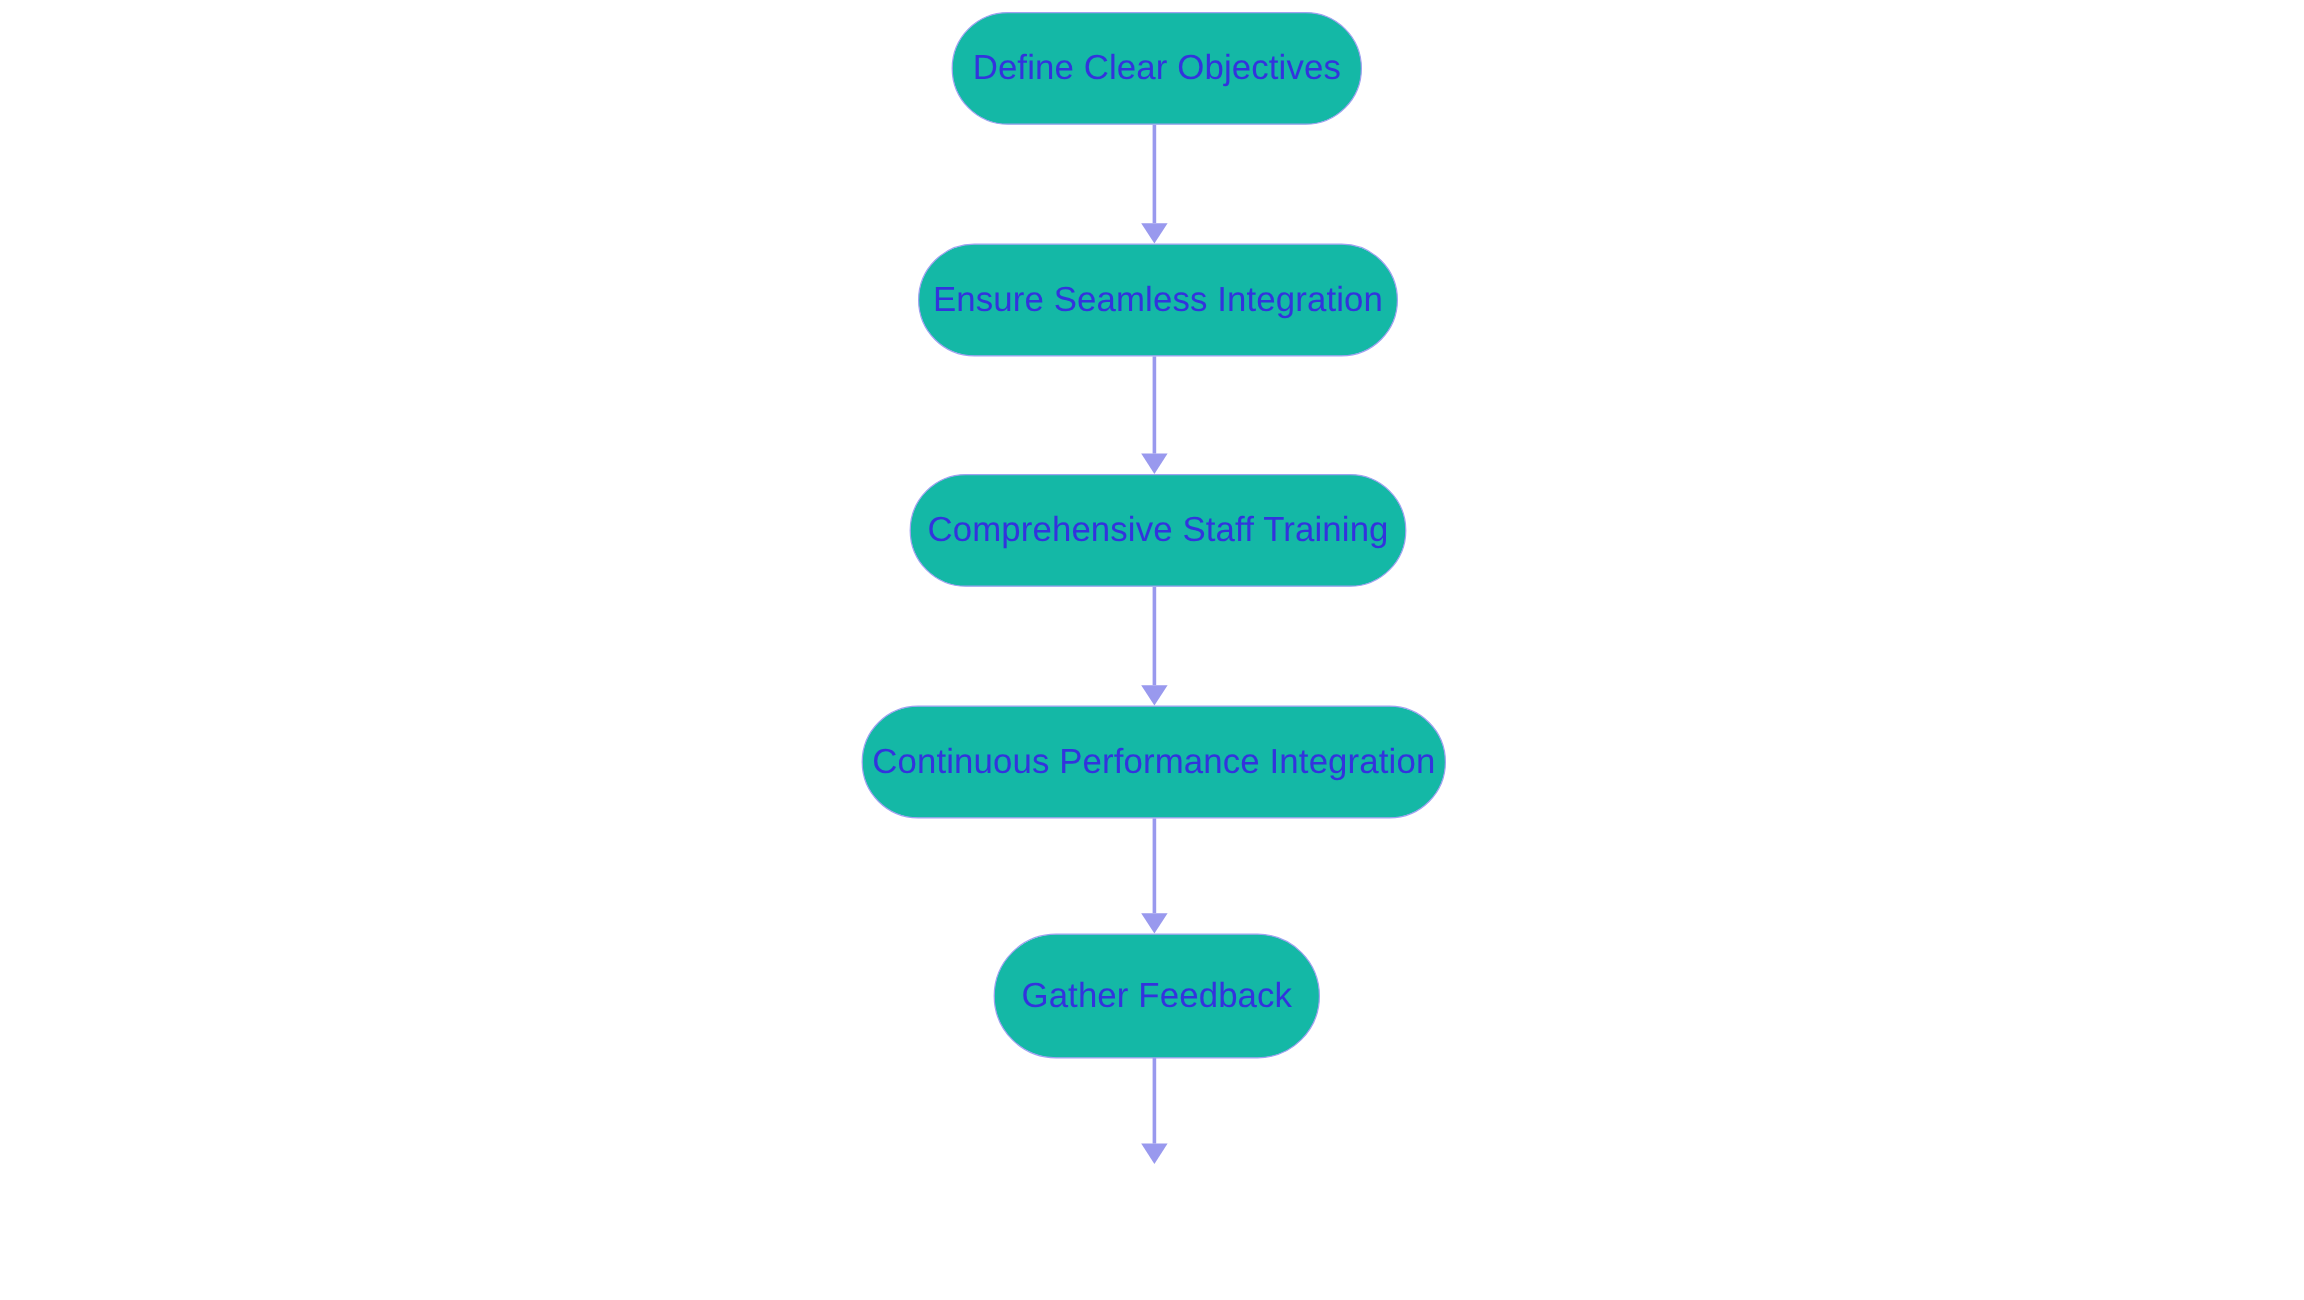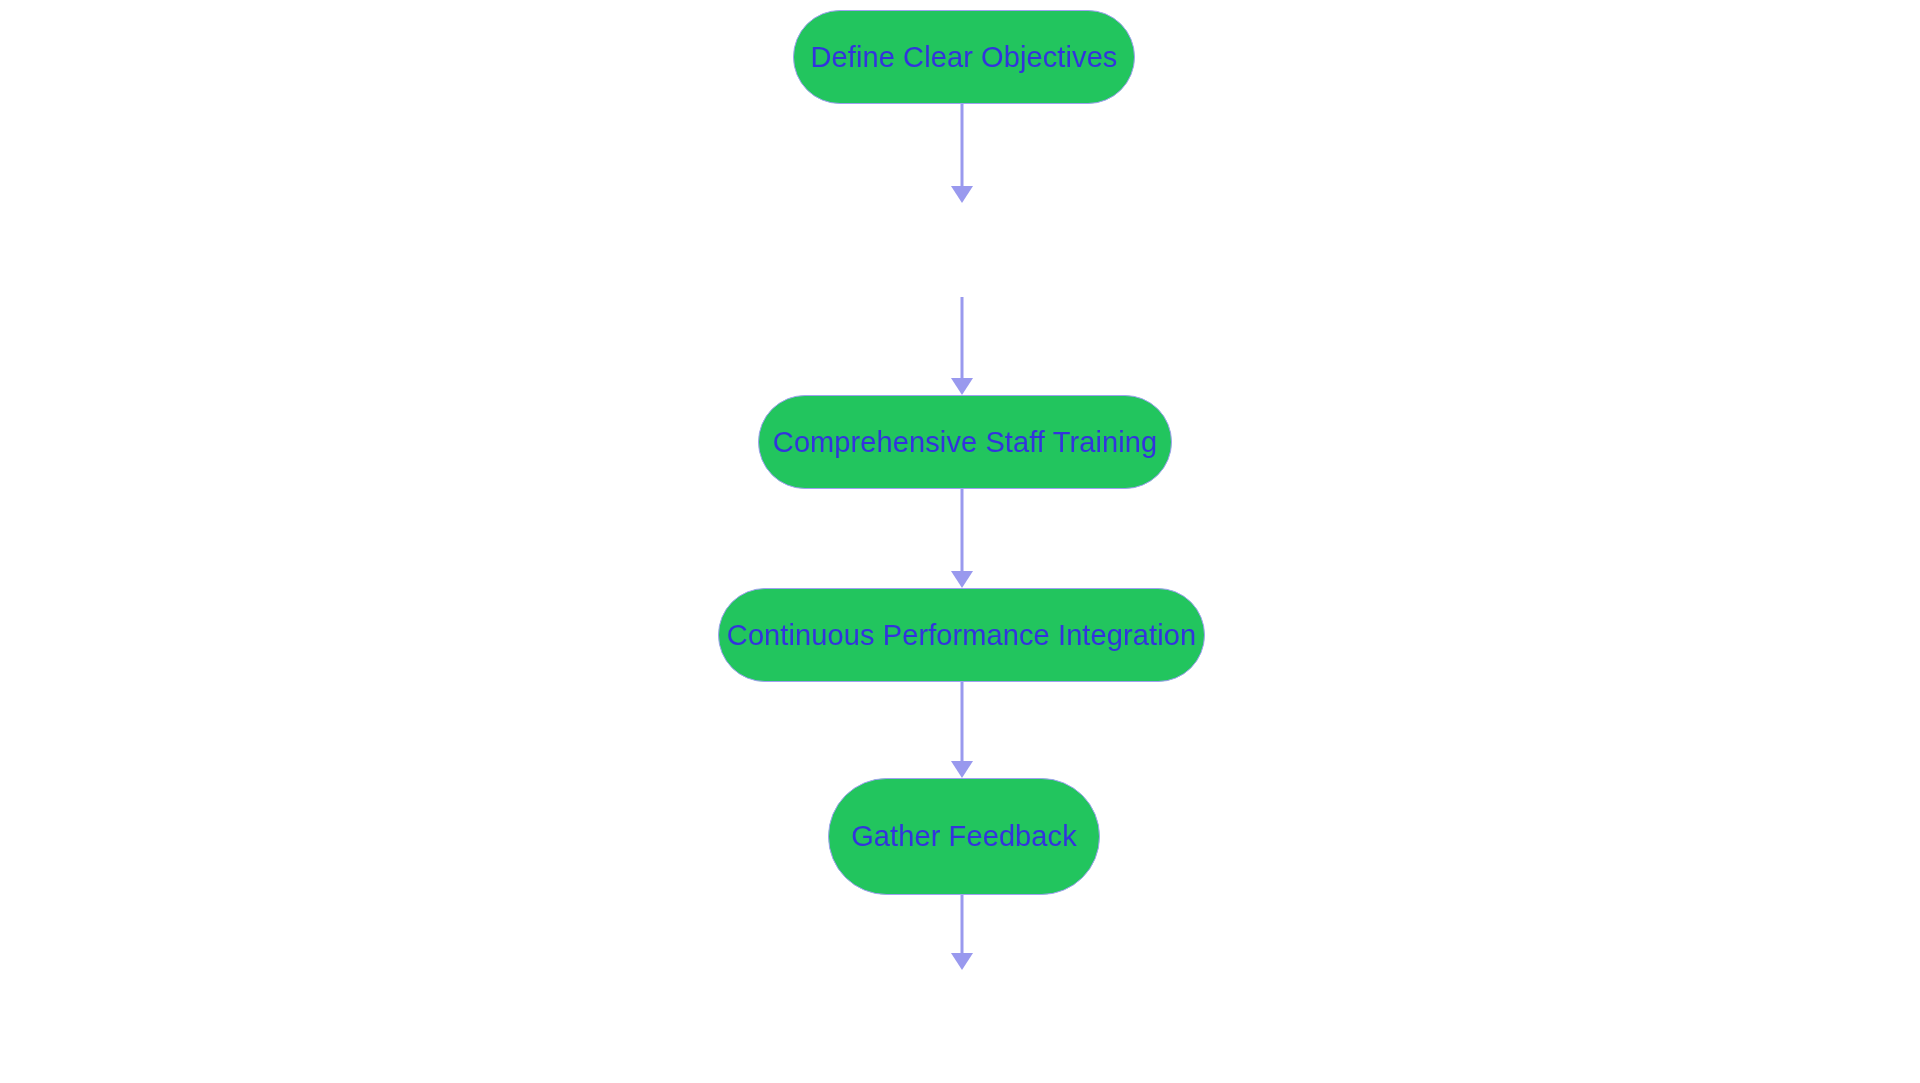--- a/index.html
+++ b/index.html
@@ -21,21 +21,21 @@
     height: 1083px;
     background: #ffffff;
   }
 
   .flow-node {
     position: absolute;
     box-sizing: border-box;
     display: flex;
     align-items: center;
     justify-content: center;
-    background: #22c55e;
+    background: #14b8a6;
     border: 1.6px solid #9fa0f0;
     border-radius: 999px;
     color: #3333dd;
     font-family: "Liberation Sans", sans-serif;
     font-size: 29px;
     font-weight: 400;
     letter-spacing: 0.1px;
     white-space: nowrap;
     line-height: 1;
     -webkit-font-smoothing: antialiased;
@@ -99,27 +99,30 @@
 
   <div class="flow-connector" style="left:950px; top:872px; width:24px; height:98px;">
     <div class="flow-connector-line" style="height:81px;"></div>
     <div class="flow-connector-head"></div>
   </div>
 
   <div class="flow-node" style="left:793px; top:10px; width:342px; height:94px;">
     <span class="flow-node-label">Define Clear Objectives</span>
   </div>
 
+  <div class="flow-node" style="left:765px; top:203px; width:400px; height:94px;">
+    <span class="flow-node-label">Ensure Seamless Integration</span>
+  </div>
 
   <div class="flow-node" style="left:758px; top:395px; width:414px; height:94px;text-align:right;">
     <span class="flow-node-label">Comprehensive Staff Training</span>
   </div>
 
   <div class="flow-node" style="left:718px; top:588px; width:487px; height:94px;">
     <span class="flow-node-label">Continuous Performance Integration</span>
   </div>
 
-  <div class="flow-node" style="left:828px; top:778px; width:272px; height:117px;">
+  <div class="flow-node" style="left:828px; top:778px; width:272px; height:104px;">
     <span class="flow-node-label">Gather Feedback</span>
   </div>
 
 
 </div>
 
 </body></html>

